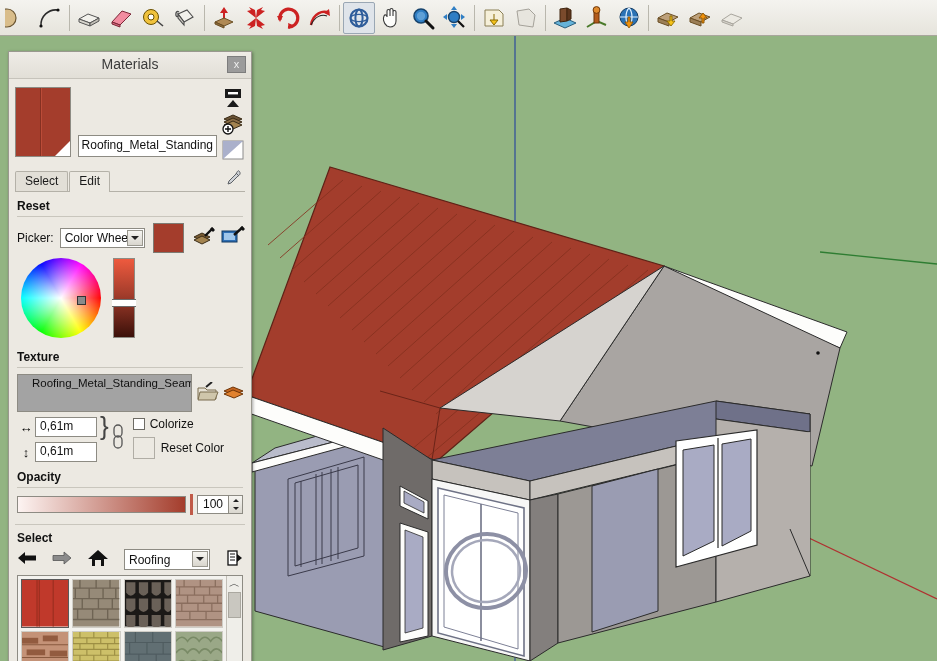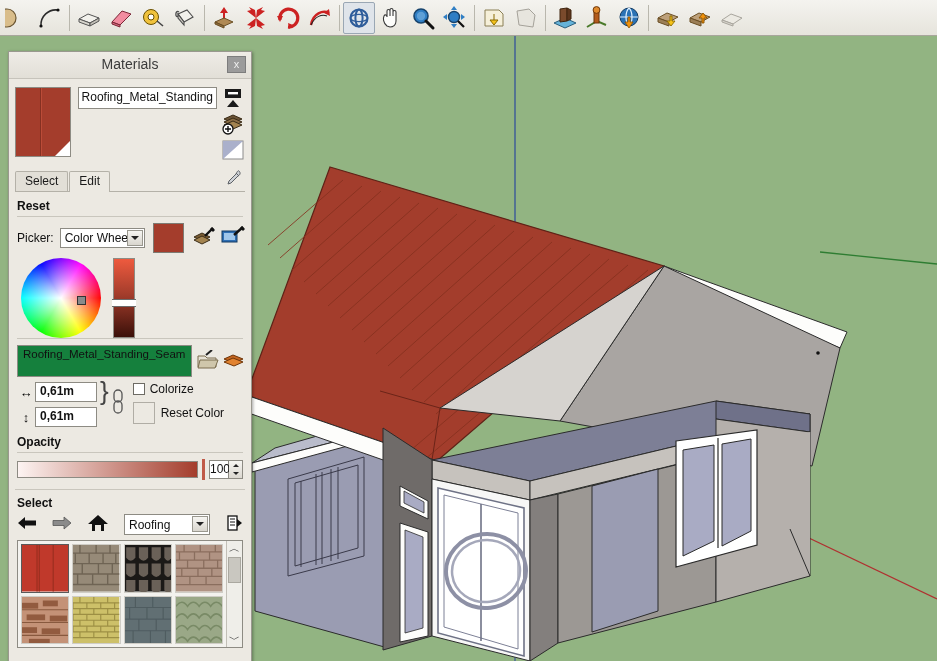--- a/index.html
+++ b/index.html
@@ -37,21 +37,21 @@
   
   #prevrow{display:flex;margin-top:8px;height:76px;}
   #swatch{width:74px;height:70px;border:1px solid #8d8b83;box-sizing:border-box;
     background:#a43d2c;position:relative;overflow:hidden;}
   #swatch .seam{position:absolute;top:0;bottom:0;width:1px;background:#7d2d20;opacity:.8;}
   #swatch .corner{position:absolute;right:0;bottom:0;width:0;height:0;
     border-left:15px solid transparent;border-bottom:15px solid #fff;}
   #namebox{flex:1;margin-left:7px;height:22px;}
   #namefield{width:100%;height:22px;border:1px solid #8d8b83;background:#fff;
     box-sizing:border-box;padding:2px 3px;font-size:12px;color:#111;overflow:hidden;
-    white-space:nowrap;}
+    white-space:nowrap;margin-top:48px;}
   #sideicons{width:30px;margin-left:4px;display:flex;flex-direction:column;
     align-items:center;gap:4px;}
   #sideicons .ic{width:24px;height:22px;display:flex;align-items:center;justify-content:center;}
 
   
   #tabs{display:flex;align-items:flex-end;height:20px;margin-top:8px;
     border-bottom:1px solid #b4b1a8;position:relative;}
   .tab{padding:2px 9px 3px;border:1px solid #b4b1a8;border-bottom:none;background:#e2dfd7;
     font-size:12px;color:#1a1a1a;margin-right:1px;border-radius:2px 2px 0 0;}
   .tab.sel{background:#ece9e2;position:relative;top:1px;padding-bottom:4px;}
@@ -83,29 +83,29 @@
   #valbar{width:22px;height:80px;margin-left:12px;border:1px solid #8d8b83;box-sizing:border-box;
     background:linear-gradient(#ee5a3e,#a43d2c 45%,#3b1009);position:relative;}
   #valbar .handle{position:absolute;left:-2px;right:-2px;height:6px;top:40px;
     background:#fff;border-top:1px solid #6b6b6b;border-bottom:1px solid #6b6b6b;}
 
   .chk{width:12px;height:12px;border:1px solid #6d6b64;background:#fff;display:inline-block;
     position:relative;box-sizing:border-box;margin-right:5px;}
   .chk.on:after{content:"";position:absolute;left:2px;top:1px;width:4px;height:7px;
     border:solid #111;border-width:0 2px 2px 0;transform:rotate(42deg);}
 
-  #texfield{flex:1;height:32px;border:1px solid #8d8b83;background:#15803d;box-sizing:border-box;
-    padding:2px 5px;font-size:11.5px;overflow:hidden;white-space:nowrap;color:#111;}
+  #texfield{flex:1;height:38px;border:1px solid #8d8b83;background:#a3a3a3;box-sizing:border-box;
+    padding:2px 14px;font-size:11.5px;overflow:hidden;white-space:nowrap;color:#111;}
   .sizein{width:62px;height:20px;border:1px solid #8d8b83;background:#fff;box-sizing:border-box;
-    padding:1px 4px;font-size:12px;color:#111;font-weight:bold;}
+    padding:1px 4px;font-size:12px;color:#111;}
 
   #opbar{flex:1;height:17px;border:1px solid #8d8b83;box-sizing:border-box;
     background:linear-gradient(90deg,#fdf4f2,#a43d2c);}
   #ophandle{width:3px;height:21px;background:#c05a48;margin:0 4px;}
-  #opval{width:20px;height:19px;border:1px solid #8d8b83;background:#fff;box-sizing:border-box;
+  #opval{width:32px;height:19px;border:1px solid #8d8b83;background:#fff;box-sizing:border-box;
     text-align:center;font-size:12px;line-height:17px;color:#111;}
   #opspin{width:14px;height:19px;border:1px solid #8d8b83;border-left:none;box-sizing:border-box;
     background:linear-gradient(#f6f5f1,#dad7cf);display:flex;flex-direction:column;
     align-items:center;justify-content:space-around;padding:1px 0;}
   .spin-up{width:0;height:0;border-left:3px solid transparent;border-right:3px solid transparent;
     border-bottom:3px solid #222;}
   .spin-dn{width:0;height:0;border-left:3px solid transparent;border-right:3px solid transparent;
     border-top:3px solid #222;}
 
   
@@ -497,20 +497,21 @@
 
       <div id="wheelrow">
         <div id="wheel">
           <div class="cursor"></div>
         </div>
         <div id="valbar">
           <div class="handle"></div>
         </div>
       </div>
 
+      <div class="sect-h" style="margin-top:12px">Texture</div>
       <div class="rule"></div>
 
 
       <div class="row">
         <div id="texfield">Roofing_Metal_Standing_Seam</div>
         <div style="margin-left:5px">
           <svg width="22" height="20" viewBox="0 0 22 20">
             <path d="M1 6 L8 6 L10 8 L19 8 L19 17 L1 17 Z" fill="#e6e1d4" stroke="#7a6d4e" stroke-width="1"></path>
             <path d="M3 10 L21 10 L18 18 L1 18 Z" fill="#cfc6ab" stroke="#7a6d4e" stroke-width="1"></path>
             <path d="M9 5 L15 0" stroke="#222" stroke-width="2"></path>

